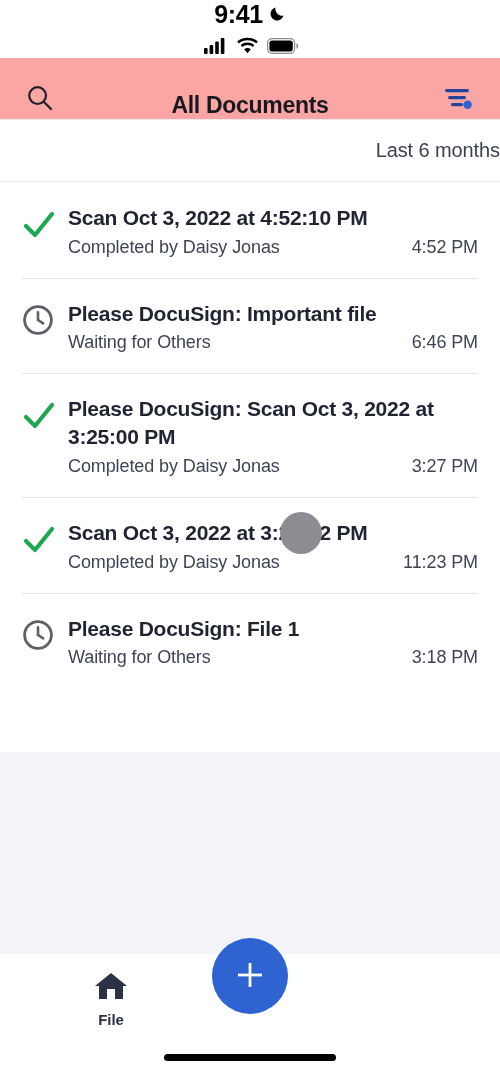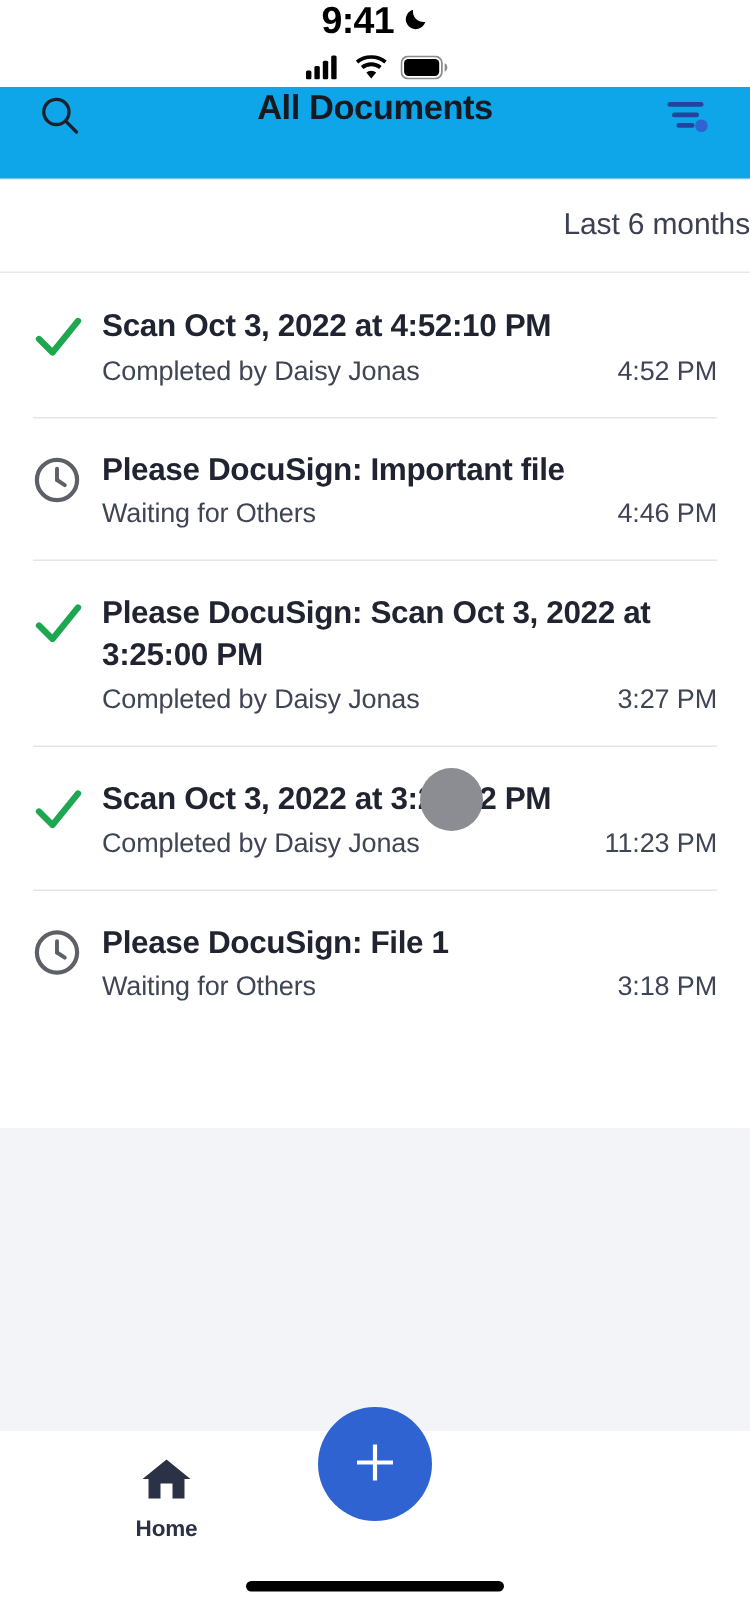--- a/index.html
+++ b/index.html
@@ -42,24 +42,24 @@
   .status-right {
     display: flex;
     align-items: center;
     gap: 8px;
   }
 
   
   .nav-header {
     height: 62px;
     display: flex;
-    align-items: flex-start;
+    align-items: flex-end;
     justify-content: space-between;
     padding: 0 22px 0 20px;
-    background: #0ea5e9;
+    background: #fca5a5;
     border-bottom: 1px solid #e8e9ee;
     position: relative;
   }
   .nav-title {
     position: absolute;
     left: 0; right: 0;
     text-align: center;
     font-size: 23px;
     font-weight: bold;
     color: #17191f;
@@ -329,21 +329,21 @@
           <circle cx="16" cy="16" r="13.4" fill="none" stroke="#5e6068" stroke-width="2.8"></circle>
           <line x1="16" y1="16" x2="16" y2="8.4" stroke="#5e6068" stroke-width="2.6" stroke-linecap="round"></line>
           <line x1="16" y1="16" x2="21.2" y2="19.4" stroke="#5e6068" stroke-width="2.6" stroke-linecap="round"></line>
         </svg>
       </span>
     </div>
     <div class="doc-body">
       <div class="doc-title">Please DocuSign: Important file</div>
       <div class="doc-meta-row">
         <span class="doc-subtitle">Waiting for Others</span>
-        <span class="doc-time">4:46 PM</span>
+        <span class="doc-time">6:46 PM</span>
       </div>
     </div>
   </div>
 
   <div class="doc-row">
     <div class="doc-status-icon">
       <span>
         <svg width="34" height="34" viewBox="0 0 34 34">
           <polyline points="4,18 13,27 30,6" fill="none" stroke="#1da750" stroke-width="4.2" stroke-linecap="round" stroke-linejoin="round"></polyline>
         </svg>
@@ -400,21 +400,21 @@
 
 <div class="touch-cursor"></div>
 
 <div class="bottom-nav">
   <button class="nav-tab">
     <span>
       <svg width="36" height="32" viewBox="0 0 36 32">
         <path d="M18 3 L34 16 L30 16 L30 29 L22 29 L22 19 L14 19 L14 29 L6 29 L6 16 L2 16 Z" fill="#2b3245"></path>
       </svg>
     </span>
-    <span class="nav-tab-label home">Home</span>
+    <span class="nav-tab-label home">File</span>
   </button>
 
 </div>
 
 <button class="fab">
   <span>
     <svg width="34" height="34" viewBox="0 0 34 34">
       <line x1="17" y1="5" x2="17" y2="29" stroke="#ffffff" stroke-width="2.8" stroke-linecap="butt"></line>
       <line x1="5" y1="17" x2="29" y2="17" stroke="#ffffff" stroke-width="2.8" stroke-linecap="butt"></line>
     </svg>

